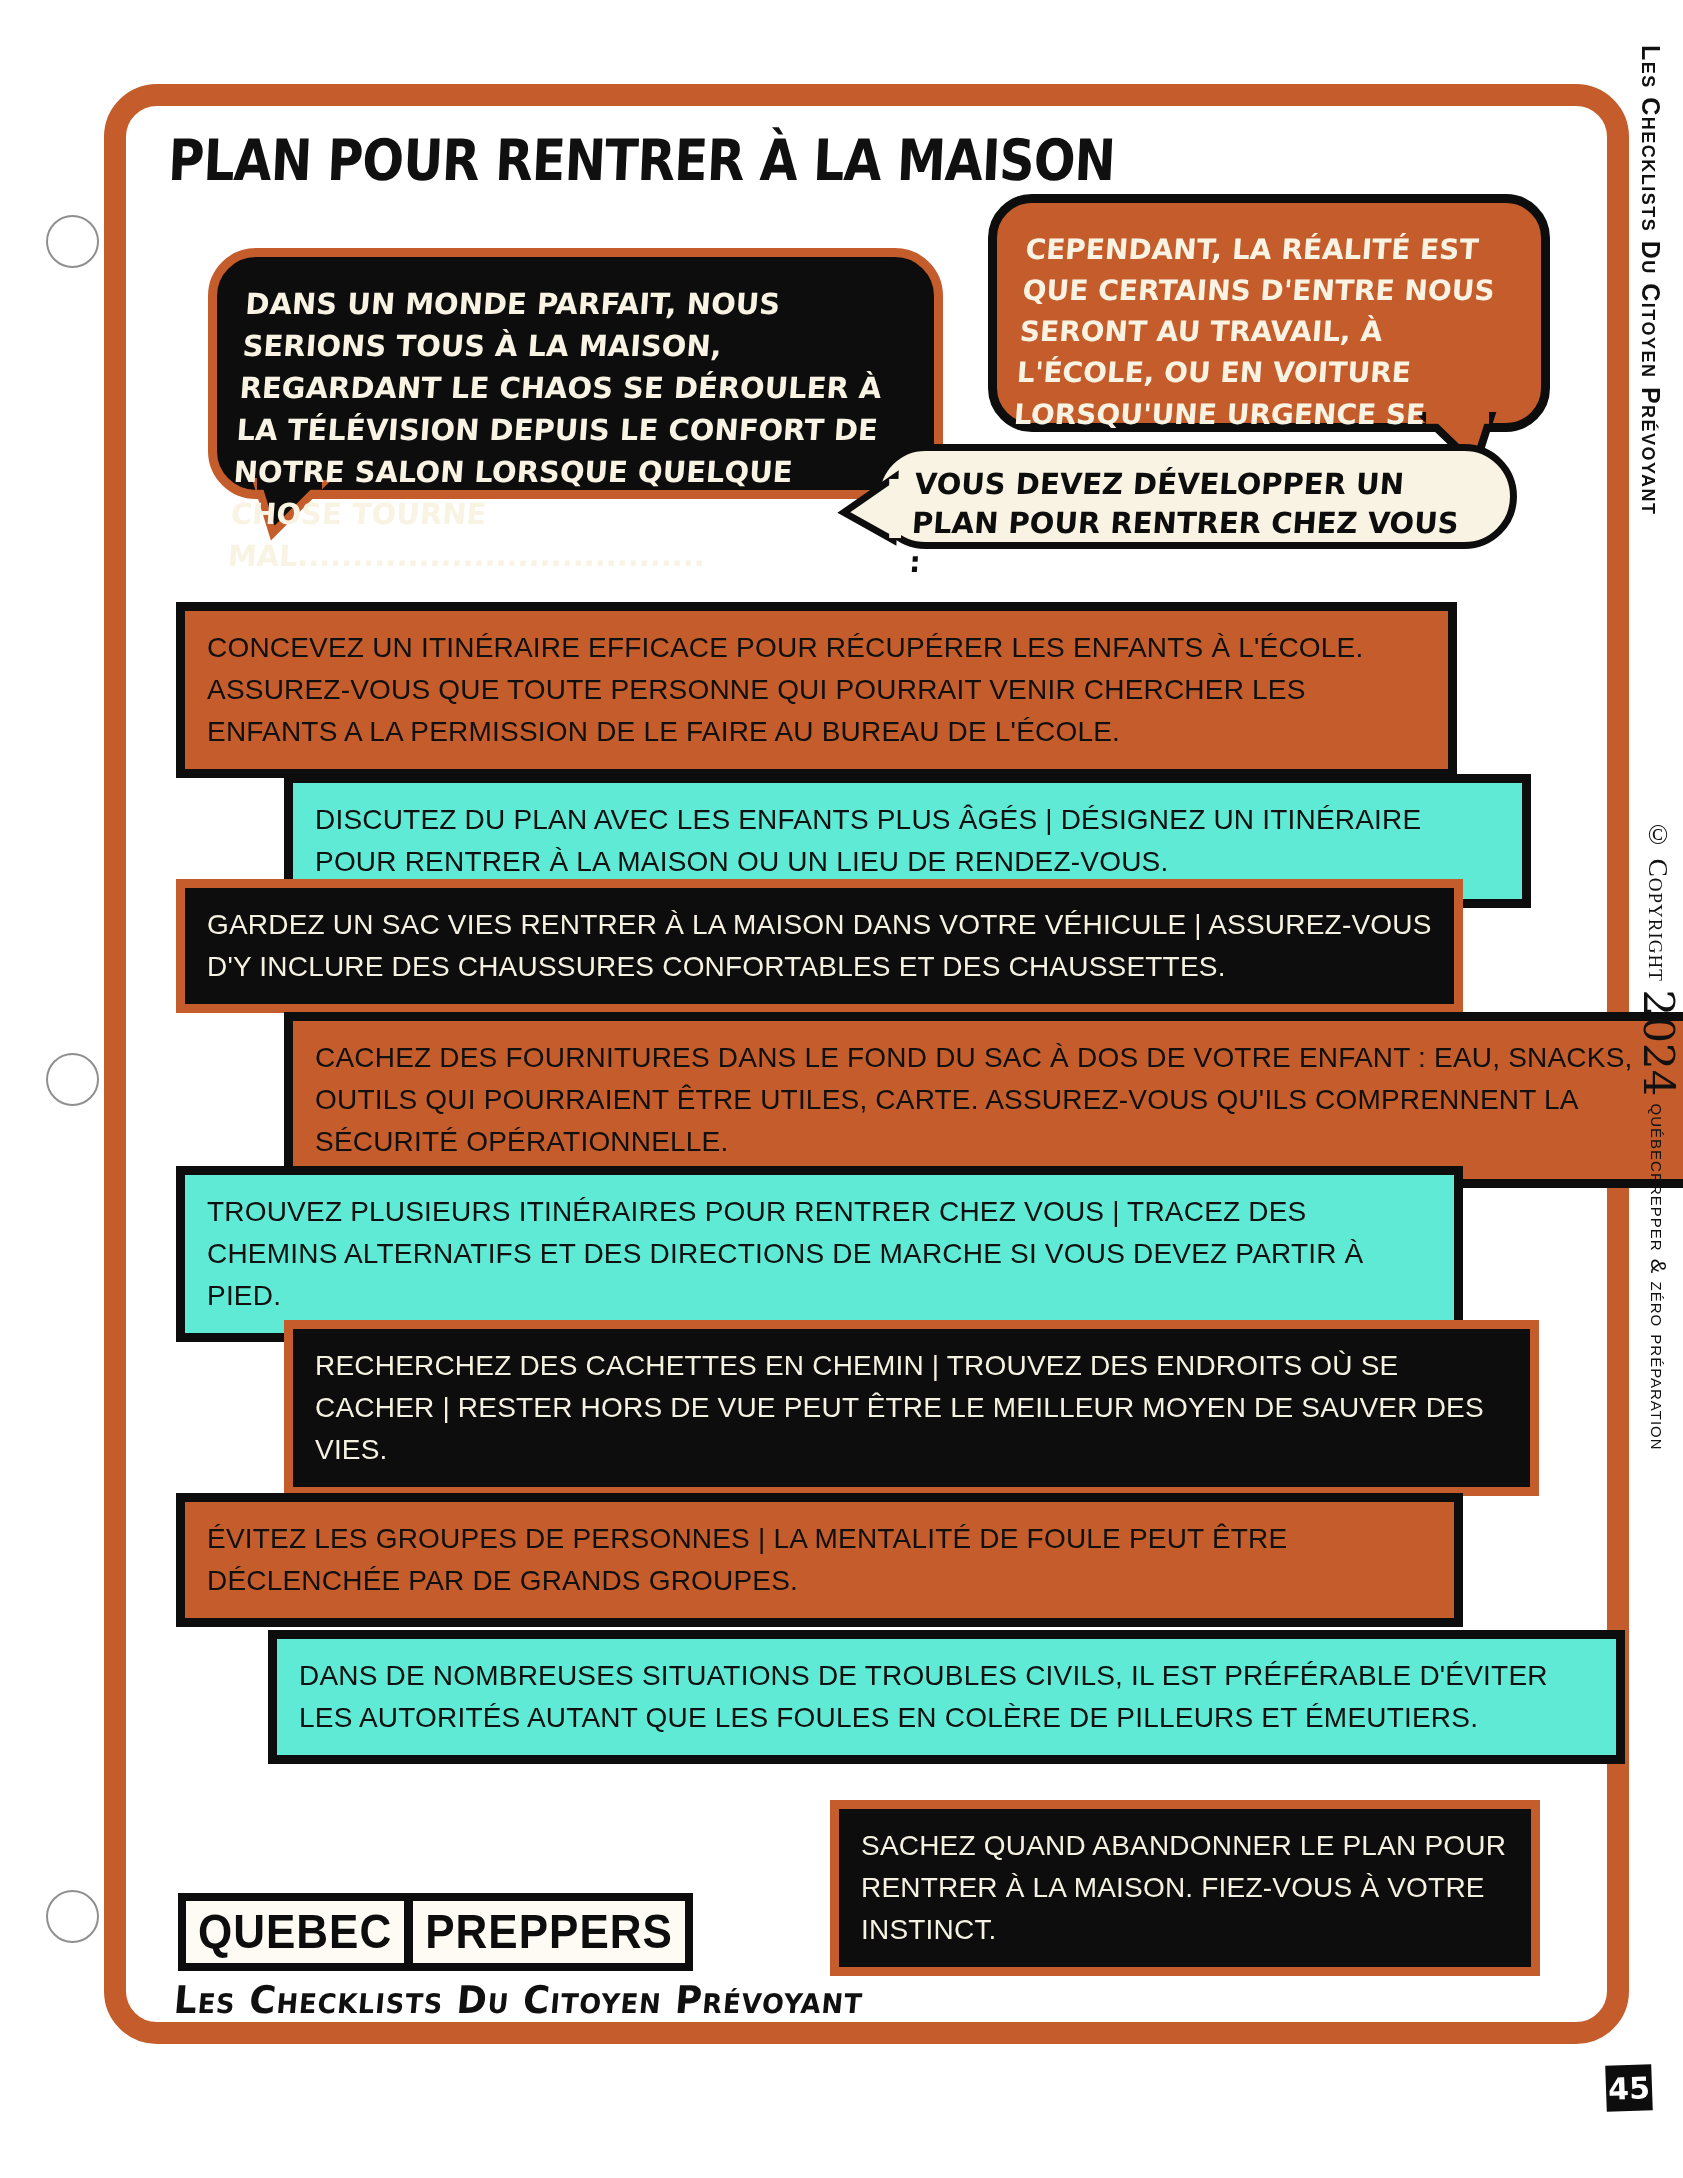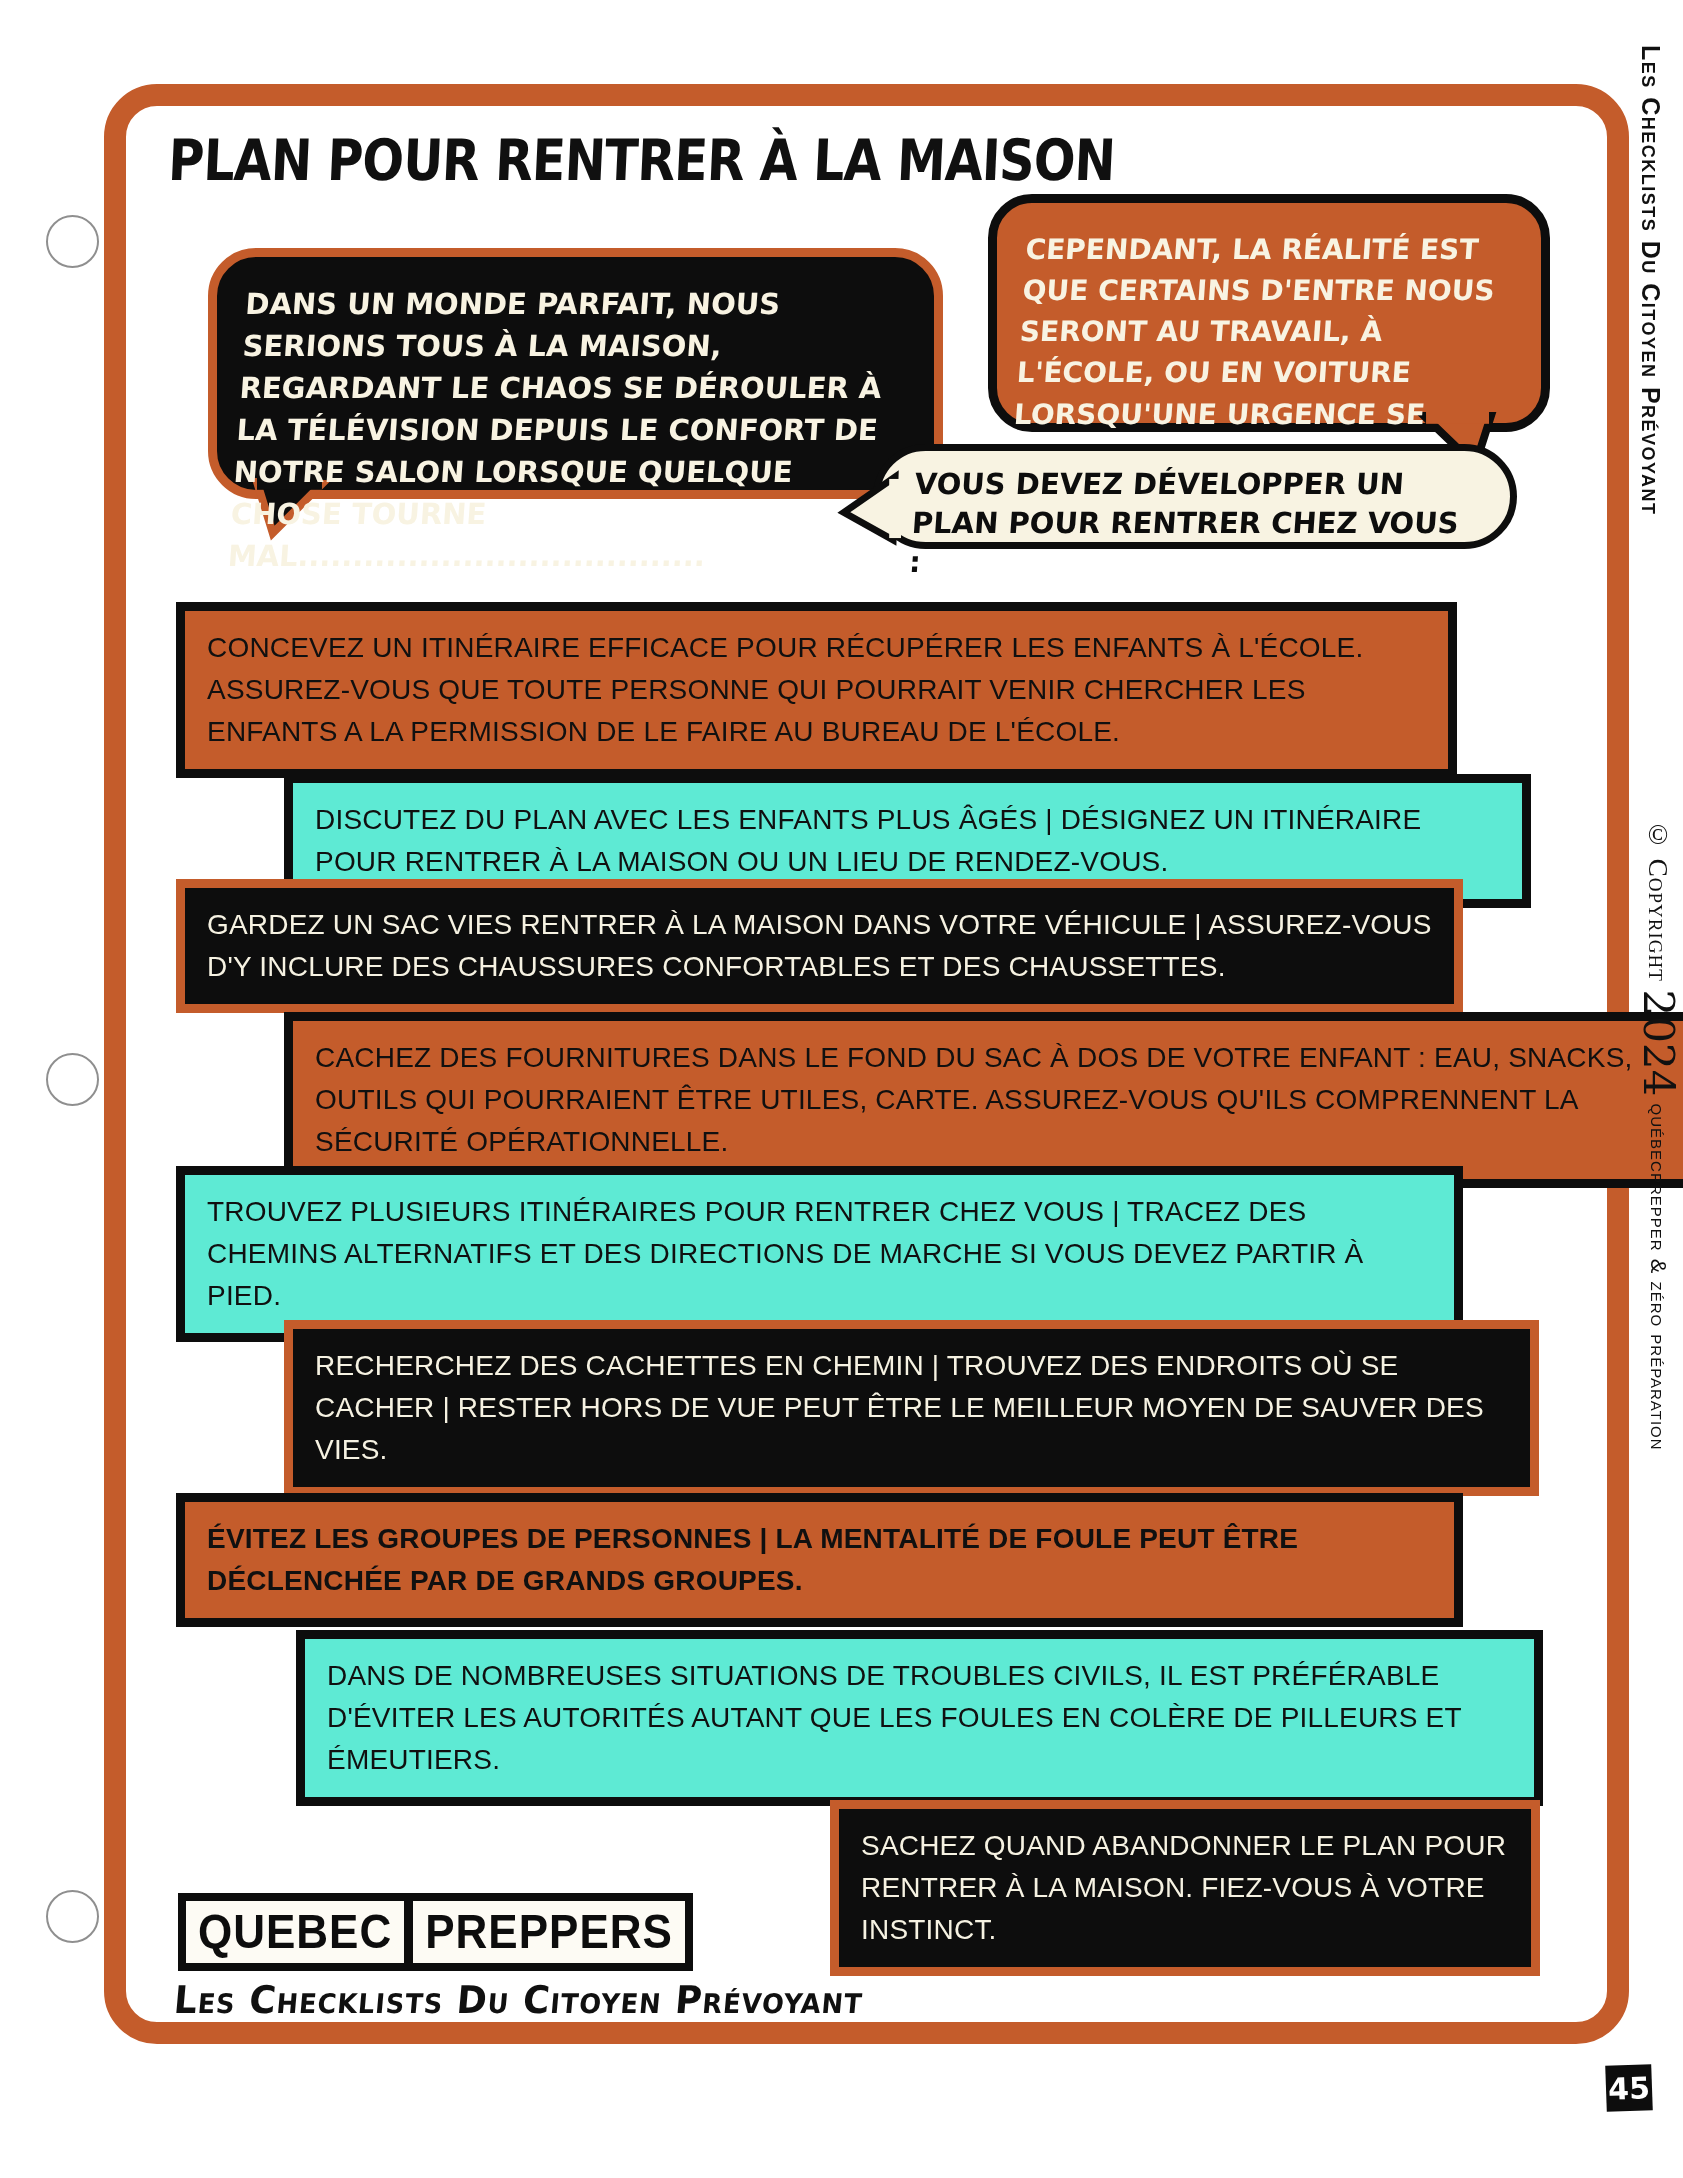--- a/index.html
+++ b/index.html
@@ -111,22 +111,22 @@
   </svg>
   <div class="marker">VOUS DEVEZ DÉVELOPPER UN PLAN POUR RENTRER CHEZ VOUS :</div>
 </div>
 
 <div class="abs box orange" style="left:176px; top:602px;  width:1281px;">CONCEVEZ UN ITINÉRAIRE EFFICACE POUR RÉCUPÉRER LES ENFANTS À L'ÉCOLE. ASSUREZ-VOUS QUE TOUTE PERSONNE QUI POURRAIT VENIR CHERCHER LES ENFANTS A LA PERMISSION DE LE FAIRE AU BUREAU DE L'ÉCOLE.</div>
 <div class="abs box cream" style="left:284px; top:774px;  width:1247px;">DISCUTEZ DU PLAN AVEC LES ENFANTS PLUS ÂGÉS | DÉSIGNEZ UN ITINÉRAIRE POUR RENTRER À LA MAISON OU UN LIEU DE RENDEZ-VOUS.</div>
 <div class="abs box black" style="left:176px; top:879px;  width:1287px;">GARDEZ UN SAC VIES RENTRER À LA MAISON DANS VOTRE VÉHICULE | ASSUREZ-VOUS D'Y INCLURE DES CHAUSSURES CONFORTABLES ET DES CHAUSSETTES.</div>
 <div class="abs box orange" style="left:284px; top:1012px; width:1454px;">CACHEZ DES FOURNITURES DANS LE FOND DU SAC À DOS DE VOTRE ENFANT : EAU, SNACKS, OUTILS QUI POURRAIENT ÊTRE UTILES, CARTE. ASSUREZ-VOUS QU'ILS COMPRENNENT LA SÉCURITÉ OPÉRATIONNELLE.</div>
 <div class="abs box cream" style="left:176px; top:1166px; width:1287px;">TROUVEZ PLUSIEURS ITINÉRAIRES POUR RENTRER CHEZ VOUS | TRACEZ DES CHEMINS ALTERNATIFS ET DES DIRECTIONS DE MARCHE SI VOUS DEVEZ PARTIR À PIED.</div>
 <div class="abs box black" style="left:284px; top:1320px; width:1255px;">RECHERCHEZ DES CACHETTES EN CHEMIN | TROUVEZ DES ENDROITS OÙ SE CACHER | RESTER HORS DE VUE PEUT ÊTRE LE MEILLEUR MOYEN DE SAUVER DES VIES.</div>
-<div class="abs box orange" style="left:176px; top:1493px; width:1287px;font-weight:bold;">ÉVITEZ LES GROUPES DE PERSONNES | LA MENTALITÉ DE FOULE PEUT ÊTRE DÉCLENCHÉE PAR DE GRANDS GROUPES.</div>
-<div class="abs box cream" style="left:296px; top:1630px; width:1247px;">DANS DE NOMBREUSES SITUATIONS DE TROUBLES CIVILS, IL EST PRÉFÉRABLE D'ÉVITER LES AUTORITÉS AUTANT QUE LES FOULES EN COLÈRE DE PILLEURS ET ÉMEUTIERS.</div>
+<div class="abs box orange" style="left:176px; top:1493px; width:1287px;">ÉVITEZ LES GROUPES DE PERSONNES | LA MENTALITÉ DE FOULE PEUT ÊTRE DÉCLENCHÉE PAR DE GRANDS GROUPES.</div>
+<div class="abs box cream" style="left:268px; top:1630px; width:1357px;">DANS DE NOMBREUSES SITUATIONS DE TROUBLES CIVILS, IL EST PRÉFÉRABLE D'ÉVITER LES AUTORITÉS AUTANT QUE LES FOULES EN COLÈRE DE PILLEURS ET ÉMEUTIERS.</div>
 <div class="abs box black" style="left:830px; top:1800px; width:710px;">SACHEZ QUAND ABANDONNER LE PLAN POUR RENTRER À LA MAISON. FIEZ-VOUS À VOTRE INSTINCT.</div>
 
 <div class="abs logo">
   <div class="logo-inner">
     <span class="logo-word">QUEBEC</span>
     <span class="logo-divider"></span>
     <span class="logo-word">PREPPERS</span>
   </div>
 </div>
 

